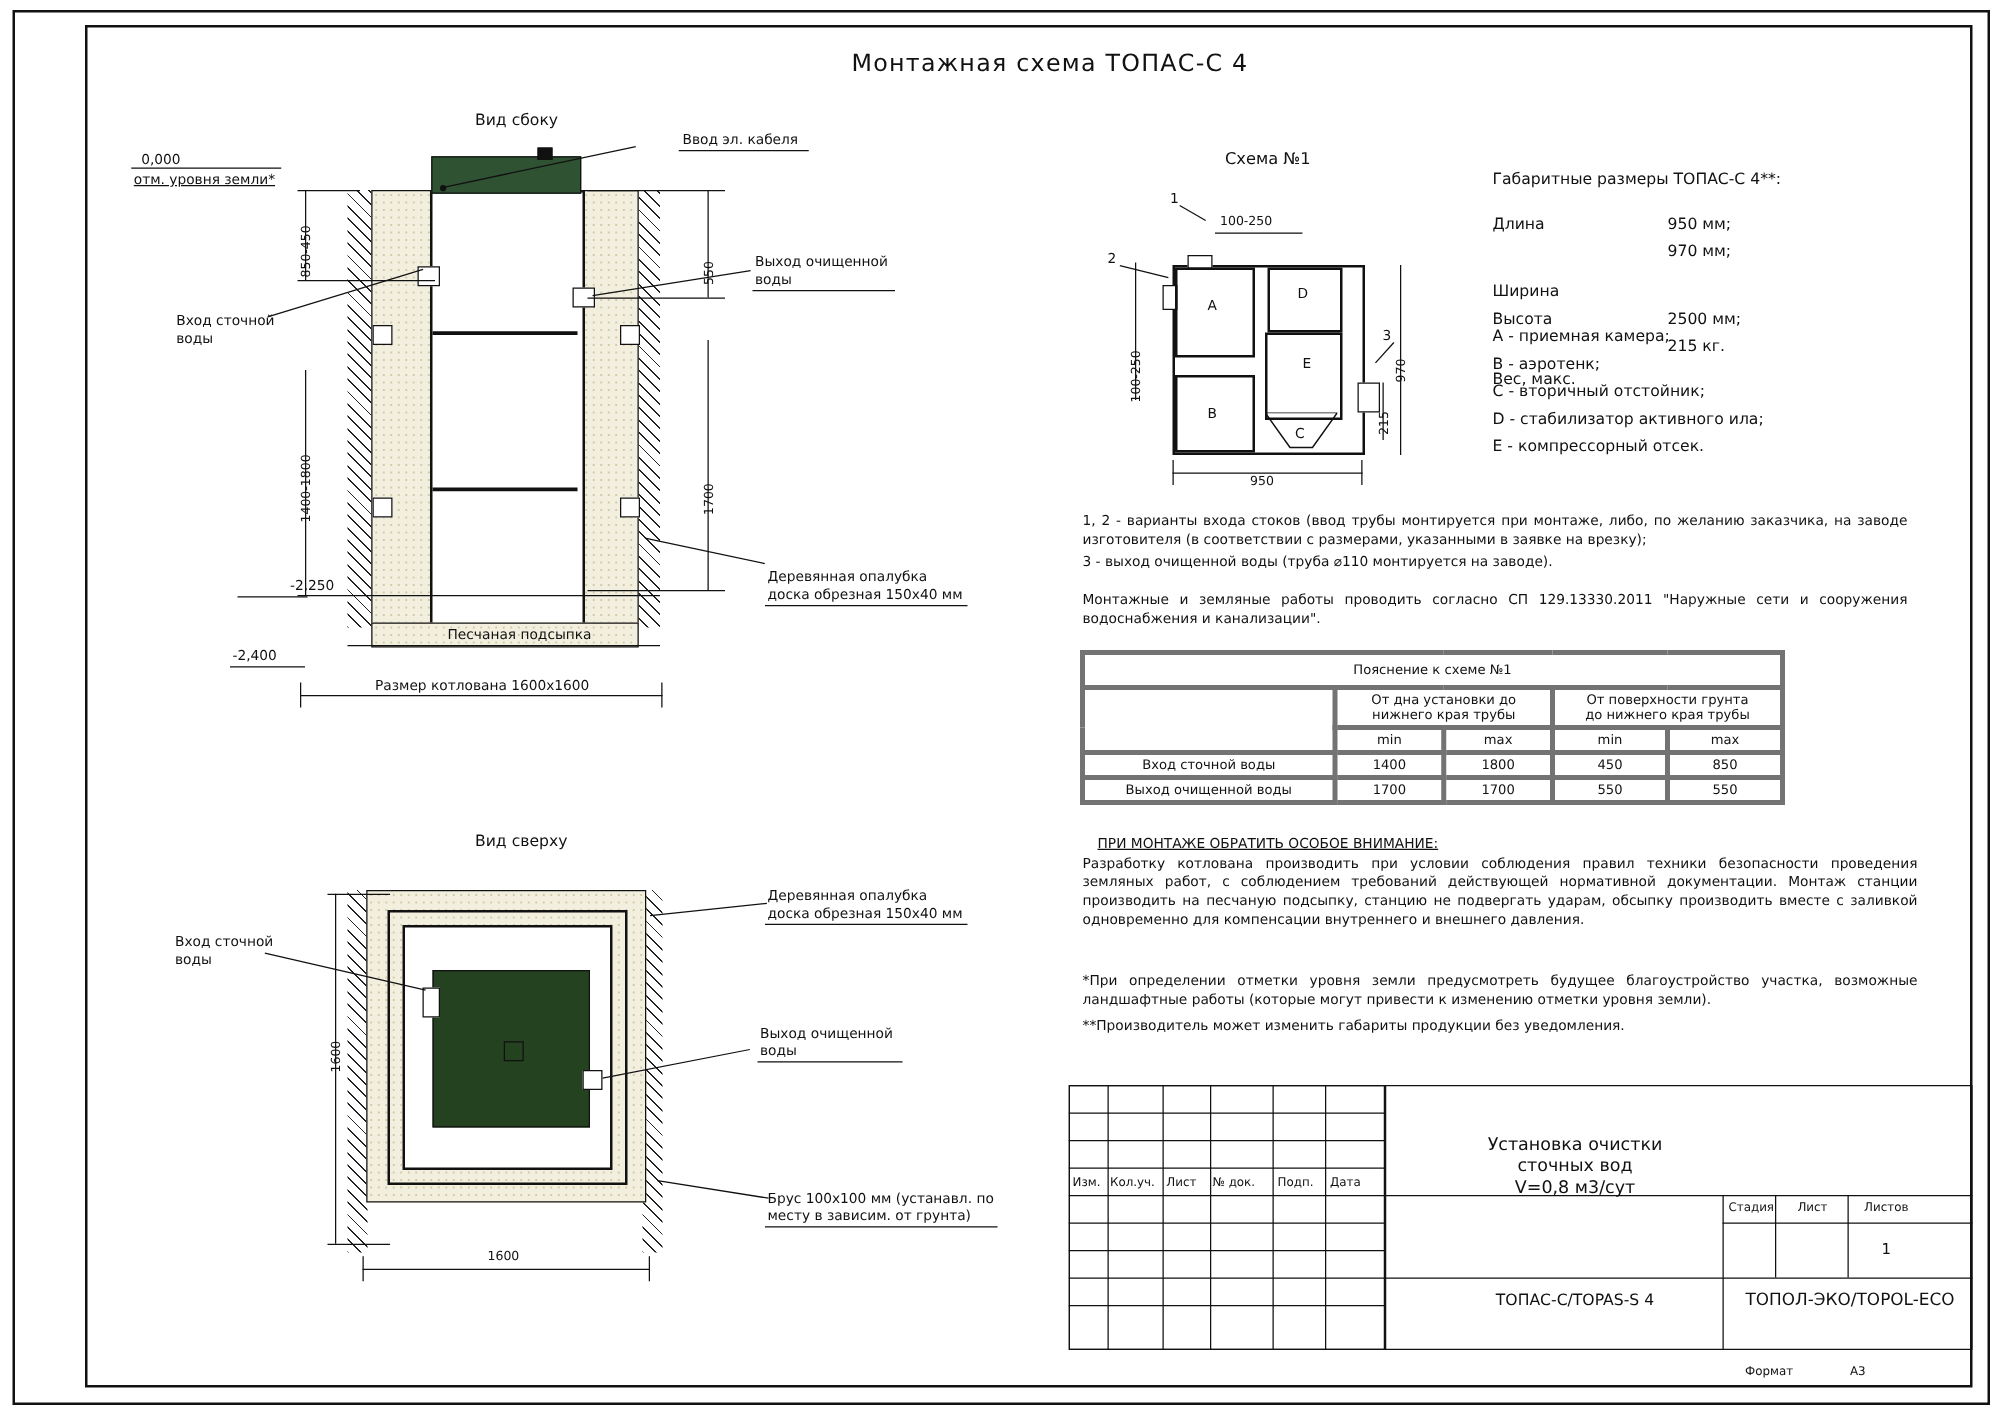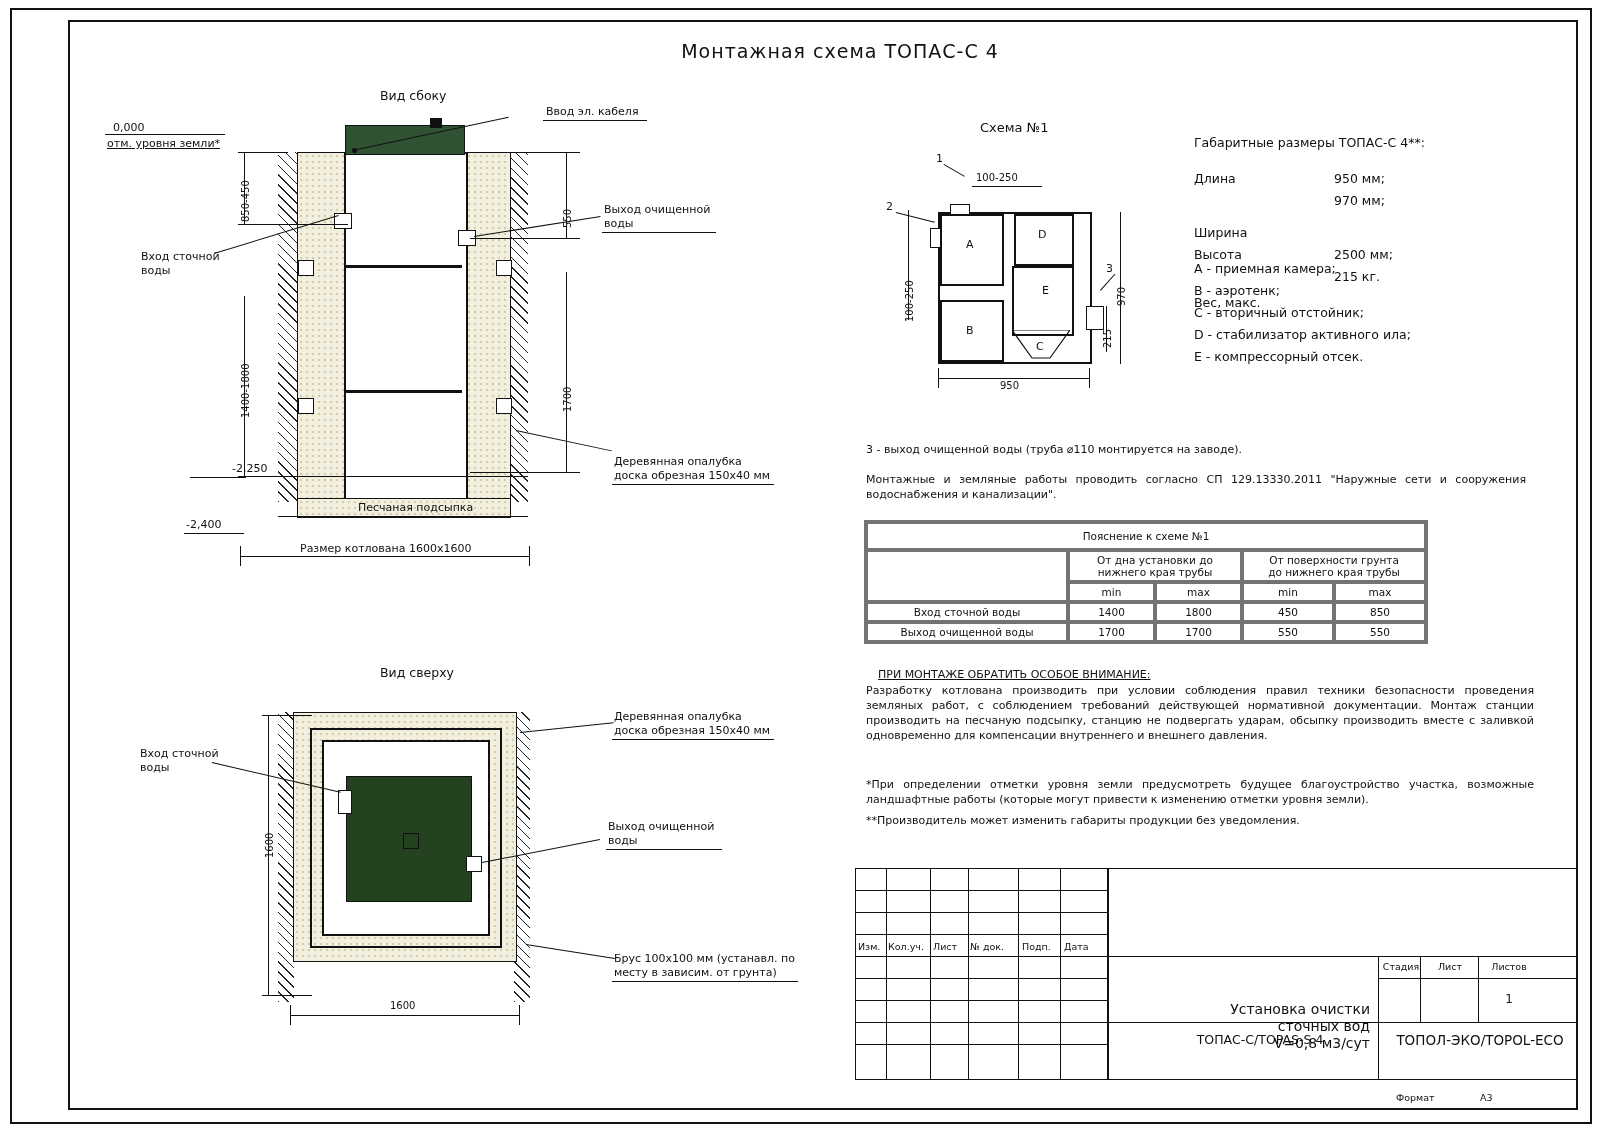--- a/index.html
+++ b/index.html
@@ -220,20 +220,21 @@
   </div>
 
   <div style="position:absolute;left:1194px;top:258px;font-size:12.5px;line-height:22px;">
     <div>A - приемная камера;</div>
     <div>B - аэротенк;</div>
     <div>C - вторичный отстойник;</div>
     <div>D - стабилизатор активного ила;</div>
     <div>E - компрессорный отсек.</div>
   </div>
 
+  <div class="note" style="left:866px;top:410px;width:660px;">   1, 2 - варианты входа  стоков (ввод трубы монтируется при монтаже, либо, по желанию заказчика, на заводе изготовителя (в соответствии с размерами, указанными в заявке на врезку);</div>
   <div class="note" style="left:866px;top:443px;width:660px;">   3 - выход очищенной воды (труба ⌀110 монтируется на заводе).</div>
   <div class="note" style="left:866px;top:473px;width:660px;">   Монтажные и земляные работы проводить согласно СП 129.13330.2011 "Наружные сети и сооружения водоснабжения и канализации".</div>
 
   <div style="position:absolute;left:864px;top:520px;">
     <table class="grid">
       <tbody>
           <tr>
         <td colspan="5" style="height:20px;">Пояснение к схеме №1</td>
       </tr>
       <tr>
@@ -294,21 +295,21 @@
   <div class="small" style="position:absolute;left:933px;top:941px;">Лист</div>
   <div class="small" style="position:absolute;left:970px;top:941px;">№ док.</div>
   <div class="small" style="position:absolute;left:1022px;top:941px;">Подп.</div>
   <div class="small" style="position:absolute;left:1064px;top:941px;">Дата</div>
 
   <div class="vline" style="left:1108px;top:868px;height:212px;"></div>
   <div class="hline" style="left:1108px;top:956px;width:470px;"></div>
   <div class="hline" style="left:1108px;top:1022px;width:470px;"></div>
   <div class="vline" style="left:1378px;top:956px;height:124px;"></div>
 
-  <div style="position:absolute;left:1150px;top:1001px;width:220px;text-align:right;font-size:14px;line-height:17px;">
+  <div style="position:absolute;left:1150px;top:908px;width:220px;text-align:center;font-size:14px;line-height:17px;">
     <div>Установка очистки</div>
     <div>сточных вод</div>
     <div>V=0,8 м3/сут</div>
   </div>
   <div style="position:absolute;left:1150px;top:1032px;width:220px;text-align:center;font-size:12.5px;">ТОПАС-С/TOPAS-S 4</div>
 
   <div class="vline" style="left:1420px;top:956px;height:66px;"></div>
   <div class="vline" style="left:1478px;top:956px;height:66px;"></div>
   <div class="hline" style="left:1378px;top:978px;width:200px;"></div>
   <div class="small" style="position:absolute;left:1382px;top:961px;width:38px;text-align:center;">Стадия</div>

